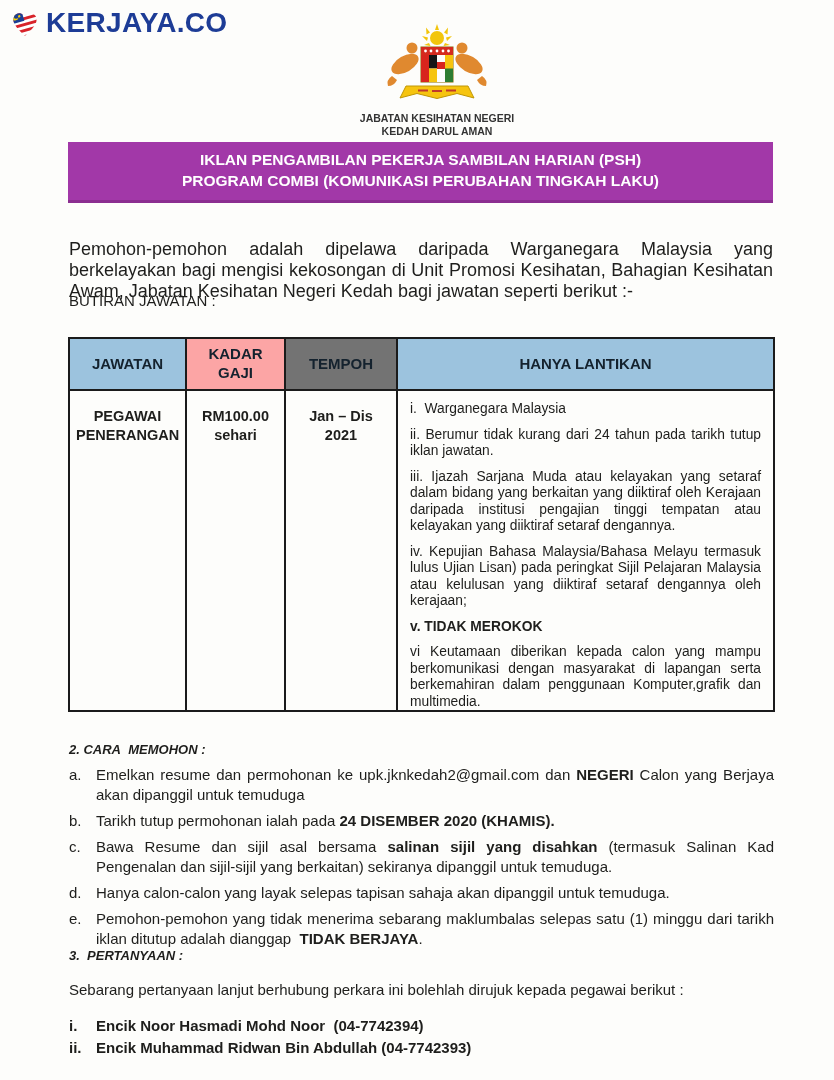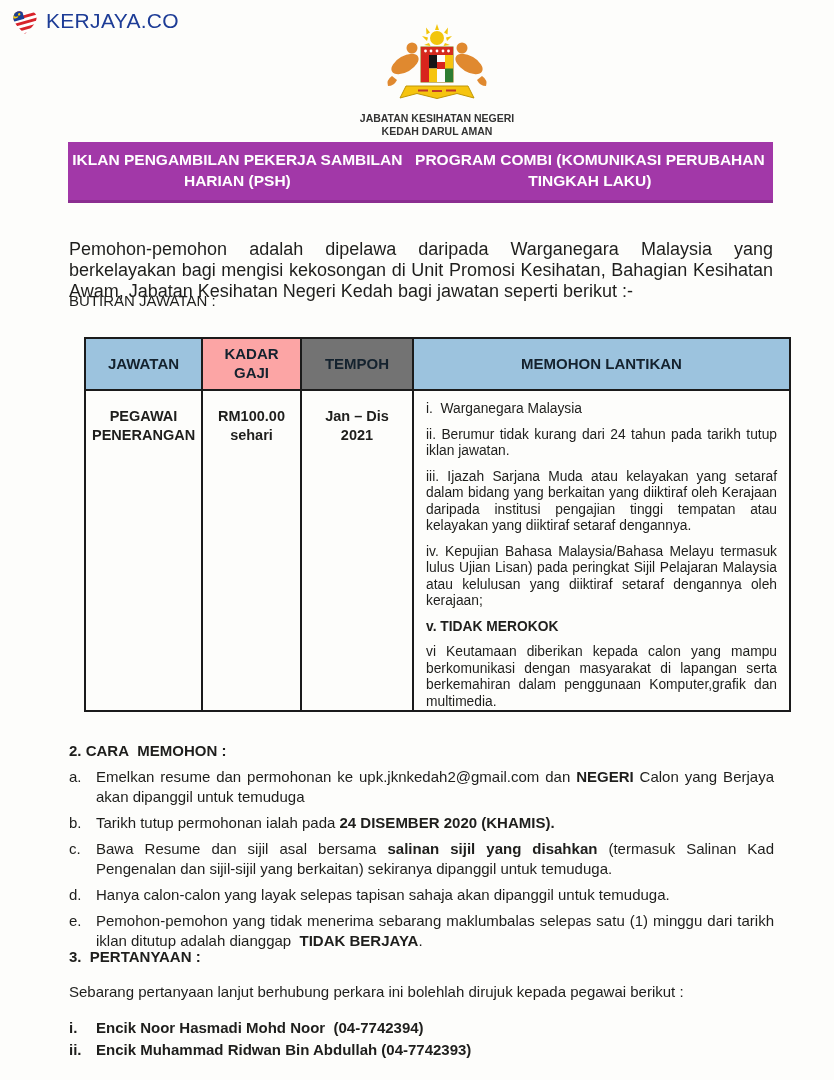--- a/index.html
+++ b/index.html
@@ -13,54 +13,54 @@
   }
   .b{font-weight:700;}
   .u{}
 
   
   .site-logo{
     position:absolute;top:7px;left:10px;
     display:flex;align-items:center;gap:6px;cursor:pointer;
   }
   .site-logo .logo-text{
-    font-size:21px;font-weight:400;letter-spacing:.3px;color:#1d3c96;
+    font-size:28px;font-weight:700;letter-spacing:.3px;color:#1d3c96;
   }
 
   
   .crest-block{
     position:absolute;top:24px;left:0;width:100%;
     text-align:center;transform:translateX(20px);
   }
   .crest-caption{
     margin-top:2px;
     font-size:10.5px;font-weight:700;line-height:1.22;color:#333;
   }
 
   
   .banner{
     position:absolute;left:68px;top:142px;width:705px;height:61px;
     box-sizing:border-box;
-    display:flex;flex-direction:row;justify-content:center;align-items:center;
+    display:flex;flex-direction:column;justify-content:center;align-items:center;
     color:#fff;font-weight:700;font-size:15.5px;line-height:1.35;text-align:center;
     border-bottom:3px solid #8b2e90;
   }
 
   
   .intro{
     position:absolute;left:69px;top:221px;width:704px;
     font-size:18px;line-height:21px;text-align:justify;
   }
   .butiran-heading{
     position:absolute;left:69px;top:292px;
     font-size:15px;font-weight:400;
   }
 
   
-  .table-wrap{position:absolute;left:84px;top:337px;width:705px;}
+  .table-wrap{position:absolute;left:68px;top:337px;width:705px;}
   table.jobs{
     width:100%;border-collapse:collapse;table-layout:fixed;
     border:2px solid #1b1b1b;
   }
   table.jobs th, table.jobs td{border:2px solid #1b1b1b;}
   table.jobs th{
     height:52px;padding:4px 10px;box-sizing:border-box;
     font-size:15px;font-weight:700;color:#14222e;
     text-align:center;vertical-align:middle;line-height:1.25;
   }
@@ -74,21 +74,21 @@
   }
   td.cell-syarat{padding:10px 12px 0 12px;}
   .syarat-item{
     margin:0 0 9px 0;
     font-size:13.8px;line-height:16.5px;text-align:justify;
   }
   .syarat-item:last-child{margin-bottom:0;}
 
   
   .cara{position:absolute;left:69px;top:742px;width:705px;}
-  .section-heading{font-size:15px;font-weight:700;}
+  .section-heading{font-size:13px;font-weight:700;font-style:italic;}
   .cara-item{
     display:flex;margin-top:6px;
     font-size:15px;line-height:20px;
   }
   .cara-item:first-of-type{margin-top:8px;}
   .cara-letter{flex:0 0 27px;}
   .cara-text{flex:1;text-align:justify;}
 
   
   .pertanyaan{position:absolute;left:69px;top:948px;width:705px;}
@@ -203,21 +203,21 @@
     </colgroup>
     <thead>
       <tr class="header-row">
 
           <th style="background: rgb(156, 195, 222);">JAWATAN</th>
 
           <th style="background: #fca5a5;">KADAR GAJI</th>
 
           <th style="background: #737373;">TEMPOH</th>
 
-          <th style="background: rgb(156, 195, 222);">MEMOHON LANTIKAN</th>
+          <th style="background: rgb(156, 195, 222);">HANYA LANTIKAN</th>
         </tr>
     </thead>
     <tbody>
       <tr>
         <td class="cell-center">PEGAWAI PENERANGAN</td>
         <td class="cell-center">
           <div>RM100.00</div>
           <div>sehari</div>
         </td>
         <td class="cell-center">Jan – Dis 2021</td>

